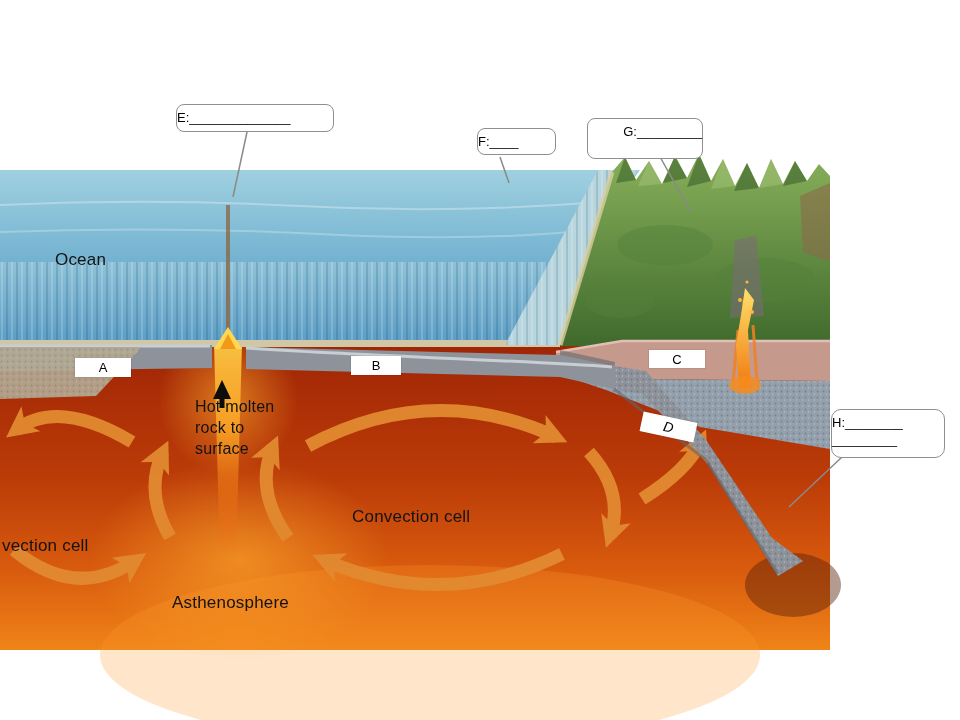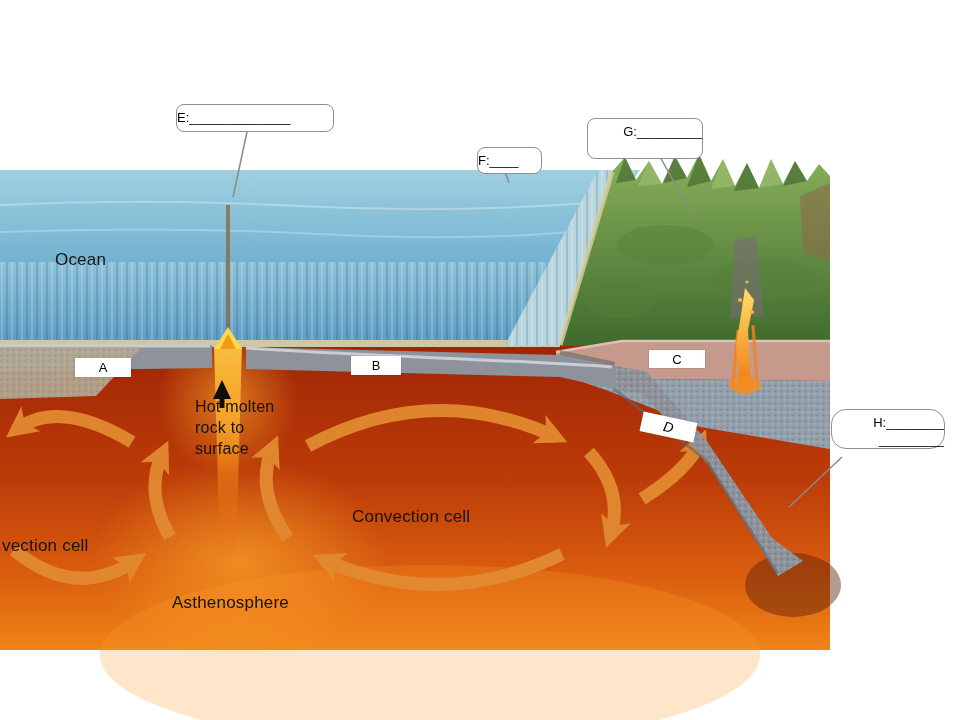--- a/index.html
+++ b/index.html
@@ -200,24 +200,24 @@
   <div class="letterbox" style="left:649px; top:350px; width:56px; height:18px;">
     <span>C</span>
   </div>
   <div class="letterbox rot" style="left:641px; top:417px; width:55px; height:20px;">
     <span>D</span>
   </div>
 
   <div class="callout" style="left:176px; top:104px; width:158px; height:28px;">
     <span class="cl-line">E:______________</span>
   </div>
-  <div class="callout" style="left:477px; top:147px; width:65px; height:27px;">
+  <div class="callout" style="left:477px; top:128px; width:79px; height:27px;">
     <span class="cl-line">F:____</span>
   </div>
   <div class="callout" style="left:587px; top:118px; width:116px; height:41px;text-align:right;">
     <span class="cl-line">G:_________</span>
   </div>
-  <div class="callout" style="left:831px; top:409px; width:114px; height:40px; border-radius:15px;text-align:right;">
+  <div class="callout" style="left:831px; top:409px; width:114px; height:49px; border-radius:10px;">
     <span class="cl-line">H:________</span>
     <span class="cl-line">_________</span>
   </div>
 
 </div>
 
 </body></html>

